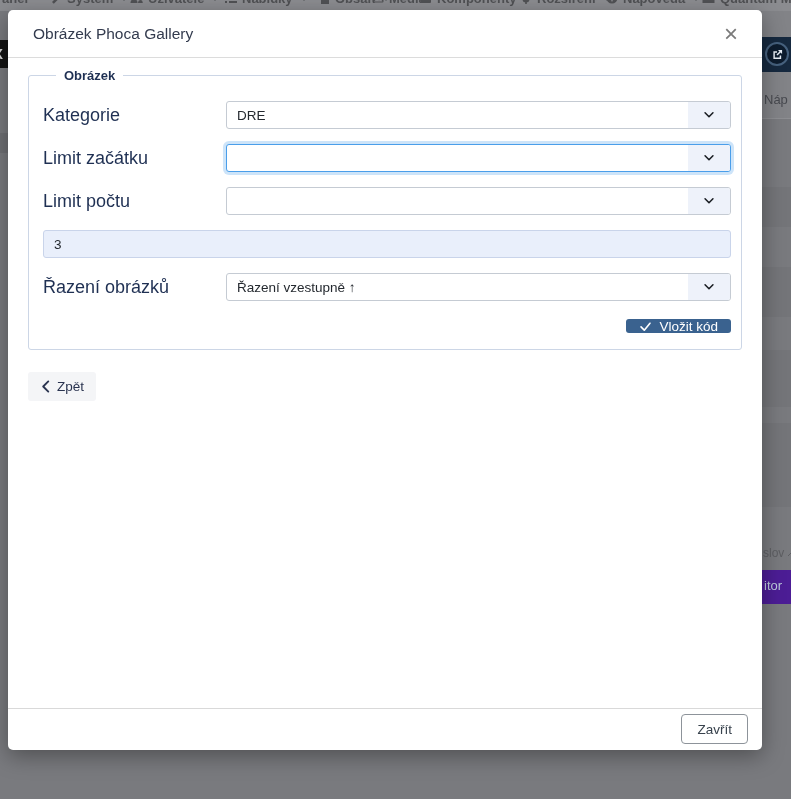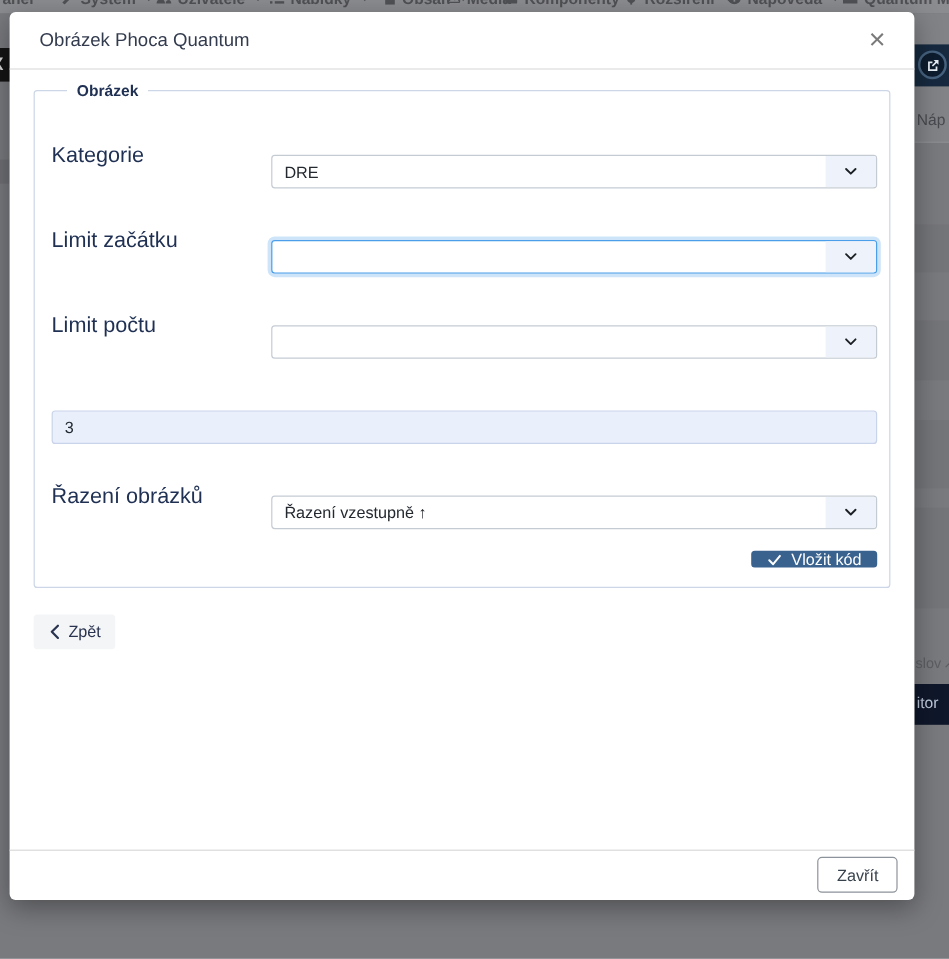--- a/index.html
+++ b/index.html
@@ -36,21 +36,21 @@
   .right-col-top { position:absolute; left:762px; top:11px; width:29px; height:108px; background:#828387; }
   .navy-strip { position:absolute; left:762px; top:37px; width:29px; height:35px; background:#16293f; }
   .circle-btn {
     position:absolute; left:765px; top:42px; width:24px; height:24px; border-radius:50%;
     background:#0d1c2e; border:2px solid #46617e; display:flex; align-items:center; justify-content:center;
   }
   .right-divider { position:absolute; left:762px; top:118px; width:29px; height:1px; background:#8d8e92; }
   .stripe { position:absolute; left:762px; width:29px; background:#747579; }
   .frag-right { position:absolute; font-size:13px; color:#47494f; white-space:nowrap; }
   .grip { margin-left:3px; }
-  .editor-band { position:absolute; left:762px; top:570px; width:29px; height:34px; background:#0f172a; }
+  .editor-band { position:absolute; left:762px; top:570px; width:29px; height:34px; background:#4c1d95; }
   .editor-band .frag-ed { position:absolute; left:2px; top:8px; font-size:13px; color:#bdcbdc; }
   
   .modal {
     position:absolute; left:8px; top:10px; width:754px; height:740px;
     background:#ffffff; border-radius:5px; box-shadow:0 6px 22px rgba(0,0,0,.35);
     display:flex; flex-direction:column; z-index:10;
   }
   .modal-header {
     flex:0 0 48px; display:flex; align-items:center; justify-content:space-between;
     padding:0 18px 0 25px; border-bottom:1px solid #dcdcdc;
@@ -63,21 +63,21 @@
   .modal-body { flex:1 1 auto; padding:10px 20px 0 20px; }
   fieldset.images {
     border:1px solid #ccd6e6; border-radius:3px;
     padding:18px 10px 14px 14px;
   }
   fieldset.images legend {
     margin-left:13px; padding:0 8px; font-size:13px; font-weight:bold; color:#1f3053;
   }
   .form-row { display:flex; align-items:center; margin-bottom:15px; }
   .form-row .lbl { flex:0 0 183px; font-size:18px; color:#1f3053; }
-  .ctl { position:relative; flex:1 1 auto; height:28px;margin-top:28px; }
+  .ctl { position:relative; flex:1 1 auto; height:28px; }
   .select {
     position:relative; width:100%; height:28px; background:#ffffff;
     border:1px solid #c5cbd3; border-radius:3px; cursor:pointer;
     display:flex; align-items:center; overflow:hidden;
   }
   .select .val { padding-left:10px; font-size:13.5px; color:#24292f; }
   .select .cap {
     position:absolute; right:0; top:0; bottom:0; width:42px; background:#eef2fa;
     display:flex; align-items:center; justify-content:center;
   }
@@ -228,21 +228,21 @@
   <span class="frag-right" style="left:763px; top:546px; color:#5d5e62; font-size:12px;"><span>slov</span><svg class="grip" width="8" height="8" viewBox="0 0 8 8">
         <path d="M7 1L1 7M7 4.5L4.5 7" stroke="#5d5e62" stroke-width="1"></path>
       </svg></span>
   <div class="editor-band">
     <span class="frag-ed">itor</span>
   </div>
 </div>
 
 <div class="modal">
   <div class="modal-header">
-    <span class="modal-title">Obrázek Phoca Quantum</span>
+    <span class="modal-title">Obrázek Phoca Gallery</span>
     <button class="modal-close">×</button>
   </div>
 
   <div class="modal-body">
     <fieldset class="images">
       <legend>Obrázek</legend>
 
       <div class="form-row">
         <span class="lbl">Kategorie</span>
         <div class="ctl">

